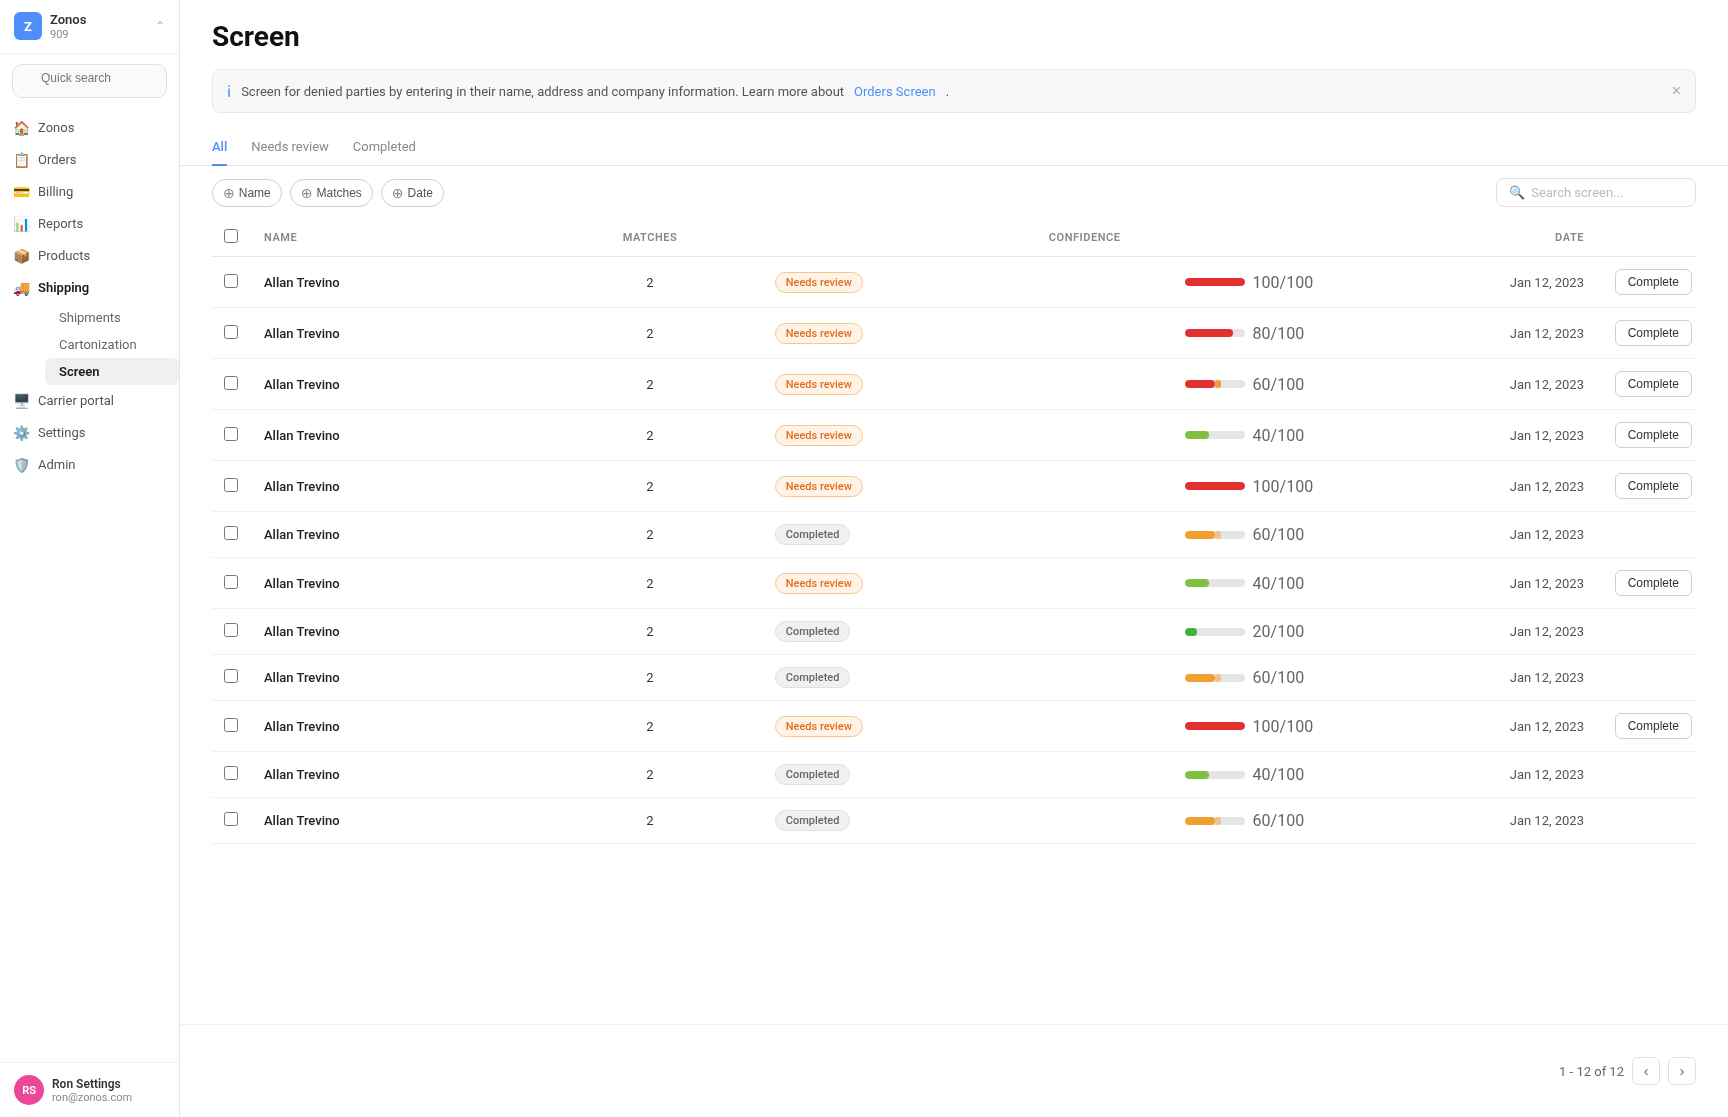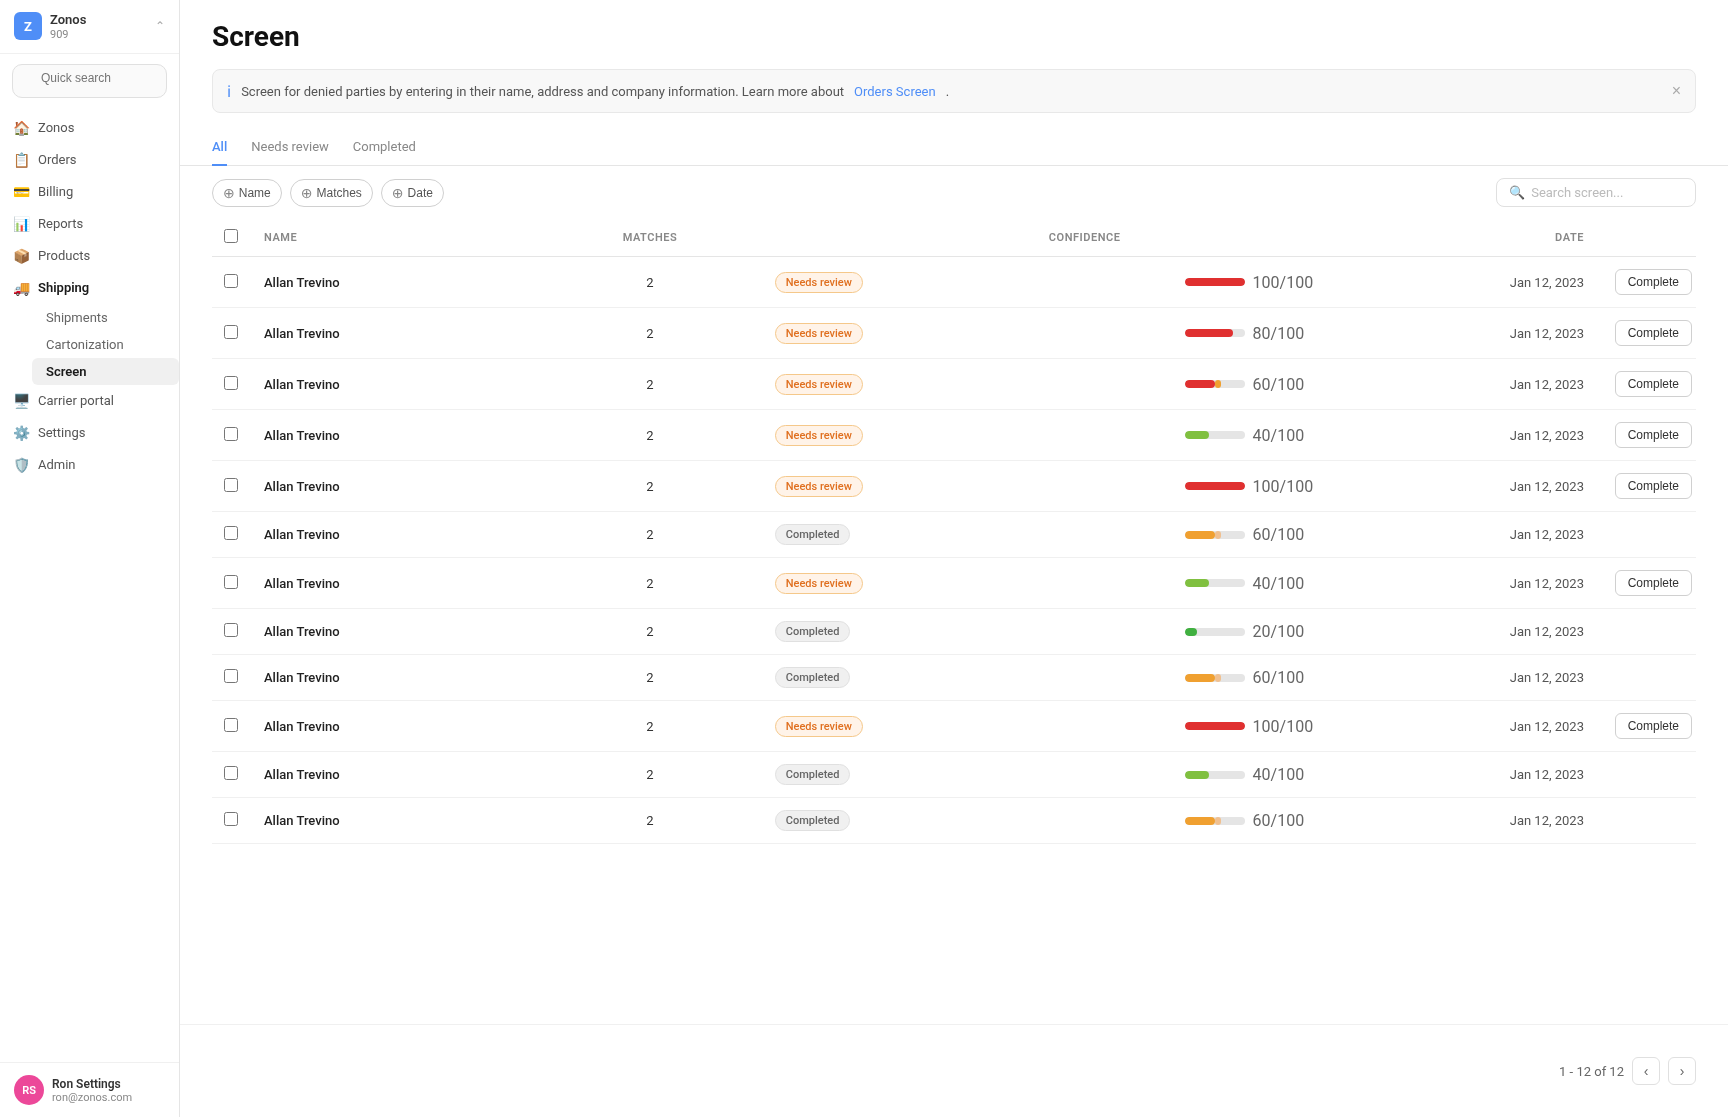--- a/index.html
+++ b/index.html
@@ -14,21 +14,21 @@
     .sidebar-company-id { font-size: 11px; color: #888; }
     .sidebar-chevron { color: #aaa; font-size: 12px; }
     .sidebar-search { padding: 10px 12px; }
     .sidebar-search-input { width: 100%; padding: 6px 10px 12px 28px; border: 1px solid #e0e0e0; border-radius: 10px; font-size: 12px; color: #6d28d9; position: relative; background: #fafafa; }
     .sidebar-search-wrapper { position: relative; }
     .sidebar-search-icon { position: absolute; left: 8px; top: 50%; transform: translateY(-50%); color: #aaa; font-size: 12px; }
     .sidebar-nav { flex: 1; overflow-y: auto; padding: 4px 0; }
     .nav-item { display: flex; align-items: center; gap: 8px; padding: 8px 14px; cursor: pointer; color: #555; font-size: 13px; border-radius: 0; }
     .nav-item .nav-icon { width: 16px; height: 16px; color: #888; display: flex; align-items: center; justify-content: center; font-size: 14px; flex-shrink: 0; }
     .nav-item.active { font-weight: 600; color: #1a1a1a; }
-    .nav-sub { padding-left: 32px; }
+    .nav-sub { padding-left: 45px; }
     .nav-sub-item { padding: 6px 14px; font-size: 13px; color: #666; cursor: pointer; display: block; }
     .nav-sub-item.active { font-weight: 600; color: #1a1a1a; background: #f0f0f0; border-radius: 6px; }
     .sidebar-footer { padding: 12px 14px; border-top: 1px solid #f0f0f0; display: flex; align-items: center; gap: 8px; }
     .avatar { width: 30px; height: 30px; border-radius: 50%; background: #ec4899; overflow: hidden; flex-shrink: 0; display: flex; align-items: center; justify-content: center; font-size: 11px; color: white; font-weight: 600; }
     .footer-user-name { font-size: 12px; font-weight: 600; }
     .footer-user-email { font-size: 11px; color: #888; }
 
     
     .main { flex: 1; display: flex; flex-direction: column; overflow: hidden; background: #fff; }
     .main-header { padding: 20px 32px 16px; display: flex; align-items: center; justify-content: space-between; background: #fff; }

